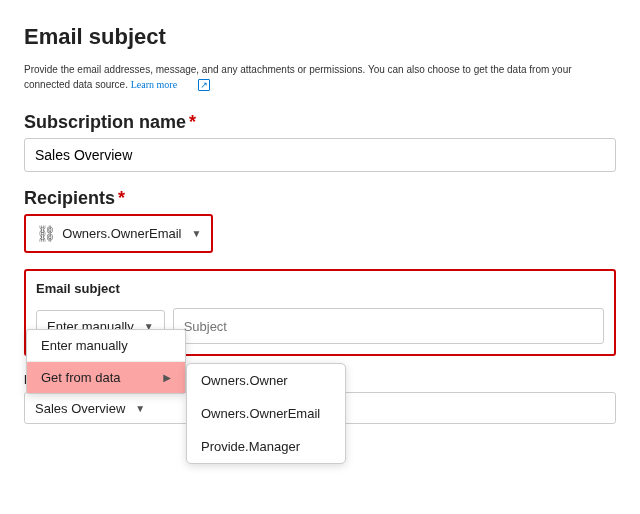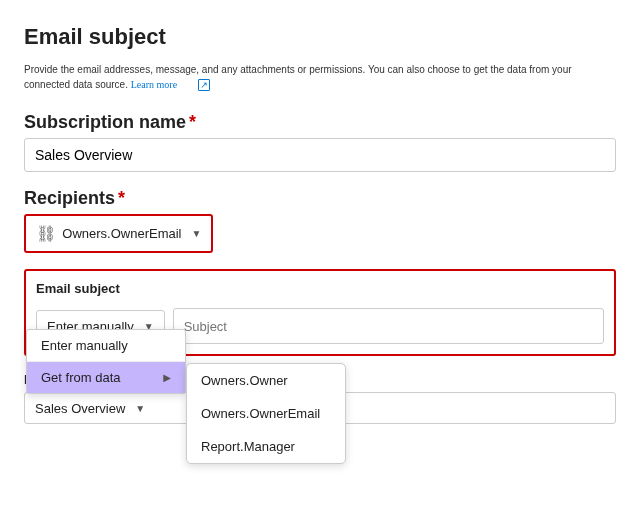--- a/index.html
+++ b/index.html
@@ -150,21 +150,21 @@
     }
     .dropdown-item {
       padding: 8px 14px;
       font-size: 13px;
       cursor: pointer;
       display: flex;
       align-items: center;
       justify-content: space-between;
     }
     .dropdown-item.selected, .dropdown-item.highlighted {
-      background: #c4b5fd;
+      background: #fca5a5;
     }
     .submenu {
       position: absolute;
       left: 160px;
       top: 92px;
       background: #fff;
       border: 1px solid #ccc;
       border-radius: 5px;
       box-shadow: 0 2px 8px rgba(0,0,0,0.15);
       z-index: 11;
@@ -265,21 +265,21 @@
   </div>
 
   <div class="submenu">
     <div class="submenu-item">
       <span>Owners.Owner</span>
     </div>
     <div class="submenu-item">
       <span>Owners.OwnerEmail</span>
     </div>
     <div class="submenu-item">
-      <span>Report.Manager</span>
+      <span>Provide.Manager</span>
     </div>
   </div>
 </div>
 
 <div class="report-page-section">
   <div class="report-label-row">
     <span>Report page</span>
     <span class="info-icon">i</span>
   </div>
   <div class="dropdown-btn">

